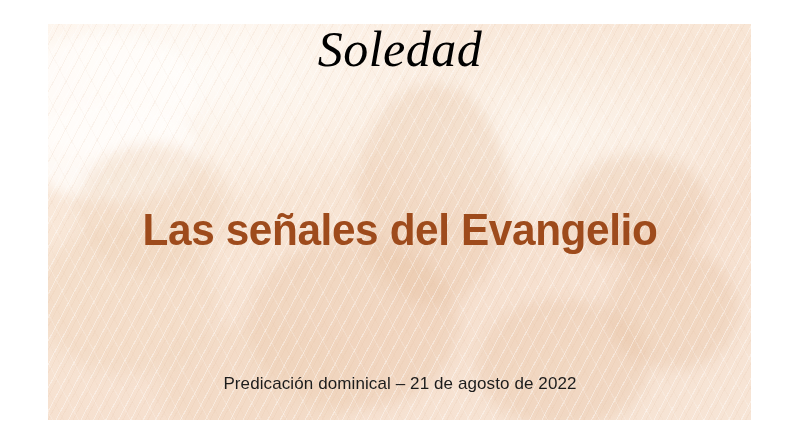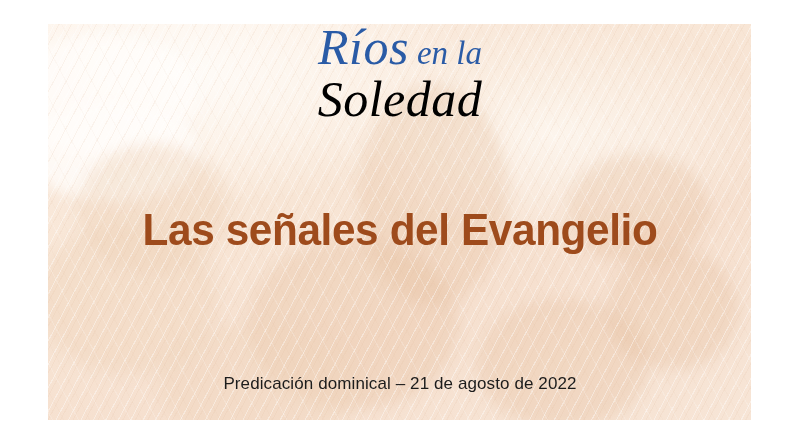--- a/index.html
+++ b/index.html
@@ -184,23 +184,20 @@
     <div class="blob dark" style="left:430px; top:275px; width:170px; height:130px;"></div>
     <div class="blob mid" style="left:110px; top:300px; width:200px; height:120px;"></div>
 
     <div class="fibers"></div>
     <div class="fibers2"></div>
   </div>
 
   <div class="content">
 
     <div class="logo-block">
-      <div class="logo-line1">
-        <span class="logo-rios">Ríos</span><span class="logo-enla">en la</span>
-      </div>
       <div class="logo-line2">Soledad</div>
     </div>
 
     <div class="main-title">Las señales del Evangelio</div>
 
     <div class="subtitle">Predicación dominical – 21 de agosto de 2022</div>
 
   </div>
 </div>
 

